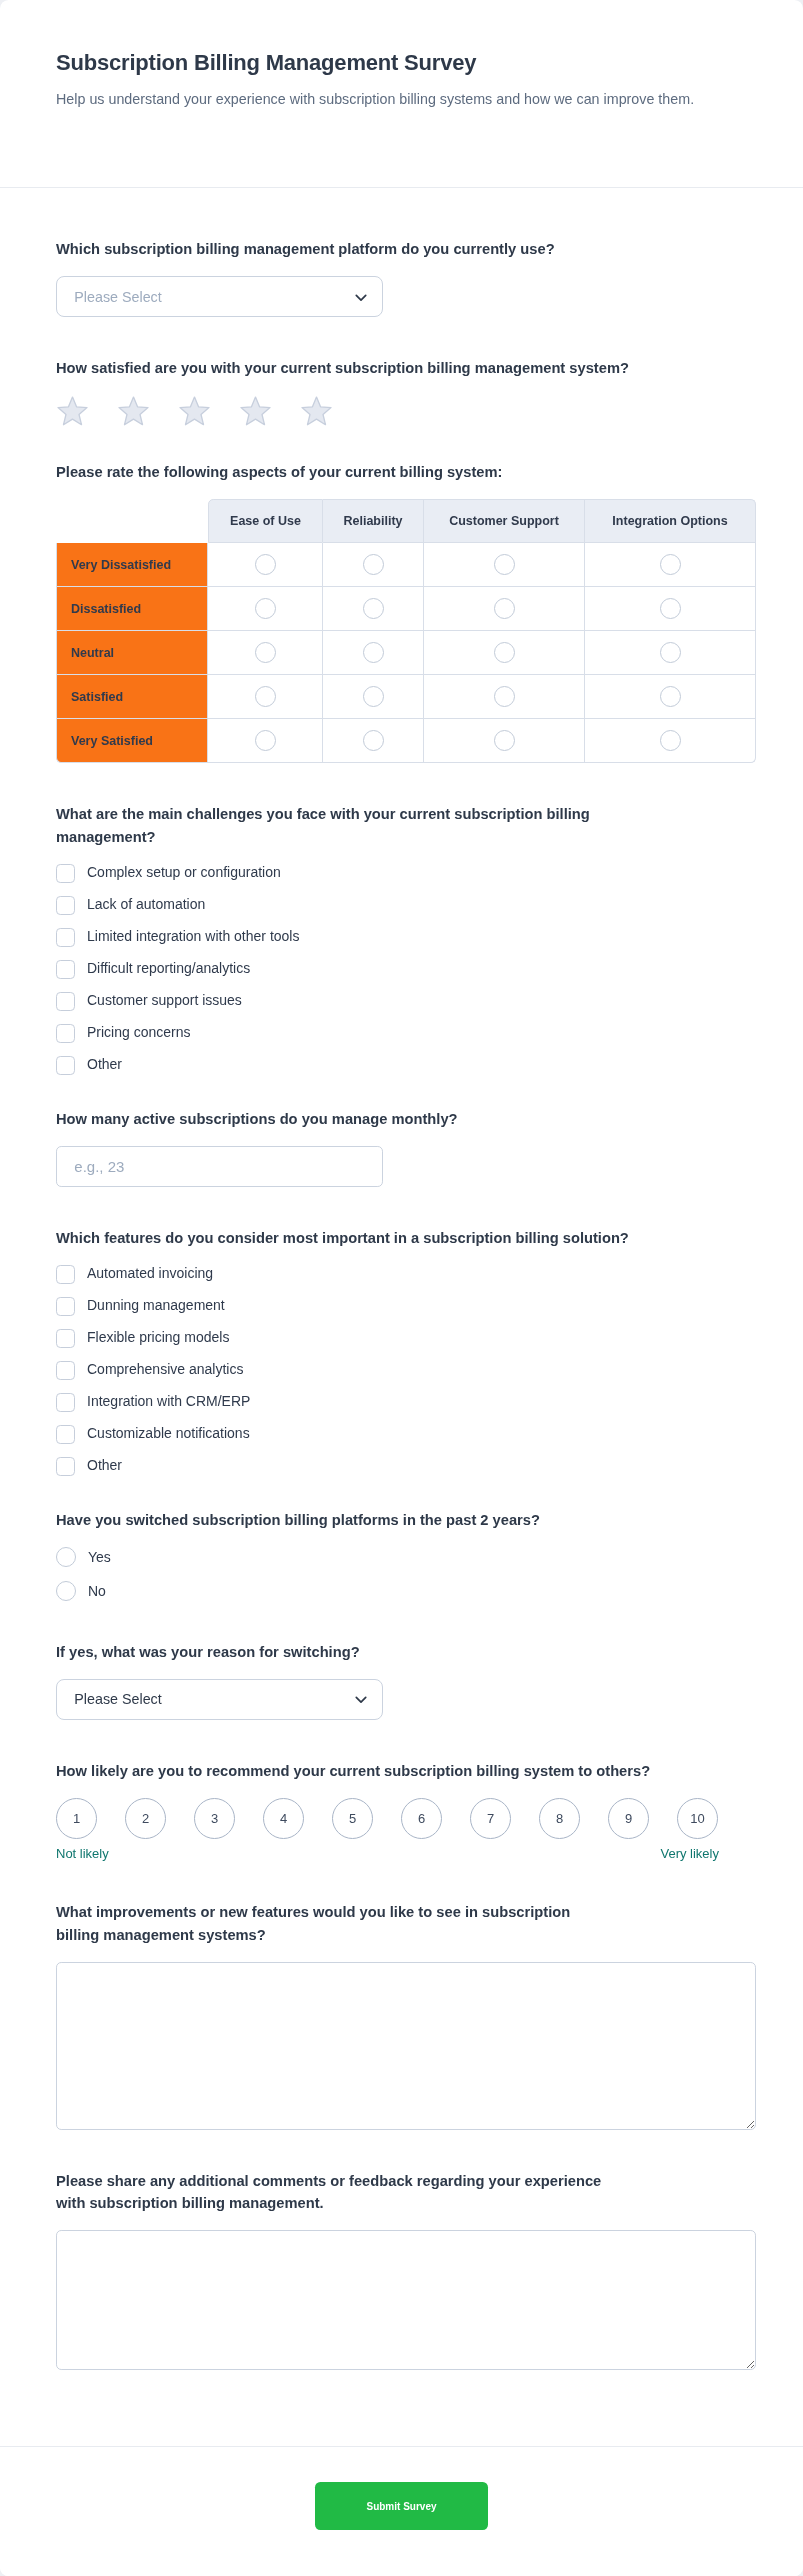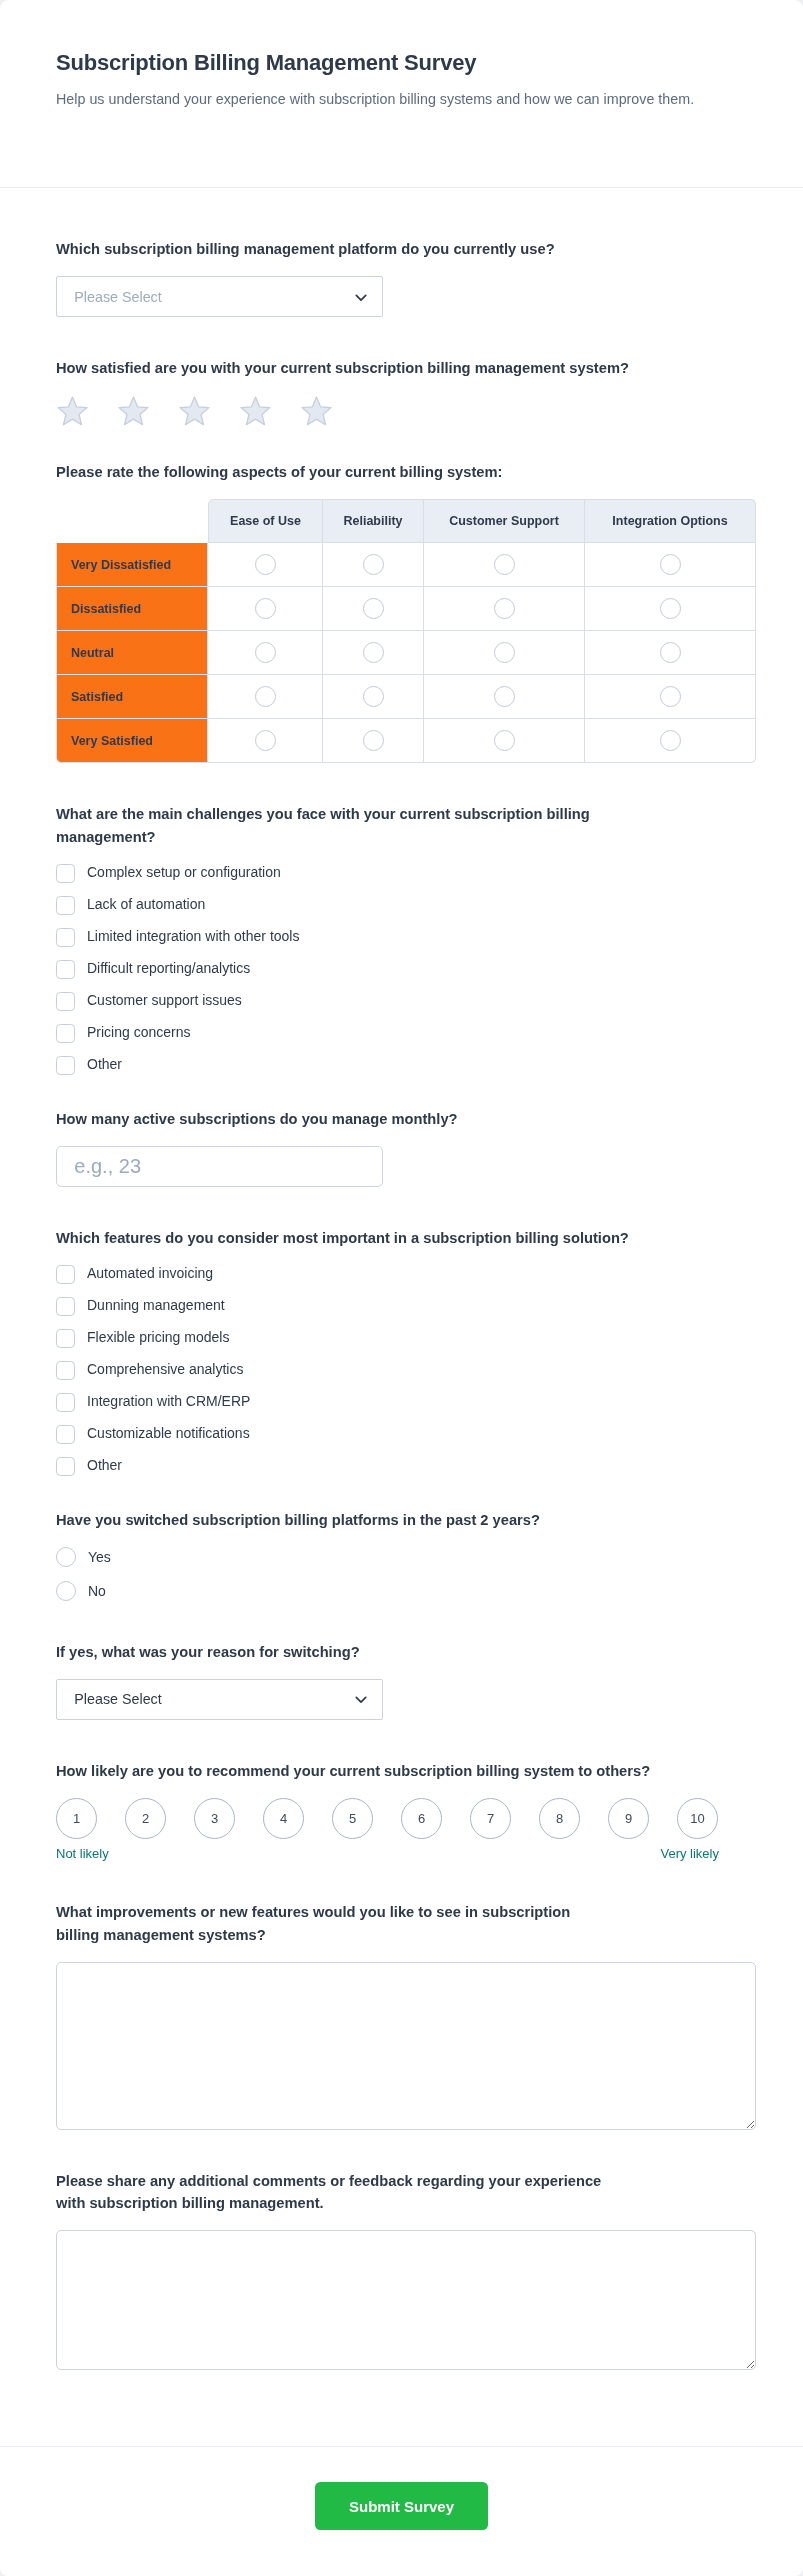--- a/index.html
+++ b/index.html
@@ -14,29 +14,29 @@
   .title { font-size:22px; font-weight:700; color:#2e3949; letter-spacing:-0.2px; }
   .subtitle { margin-top:10.4px; font-size:14.3px; line-height:26px; color:#5d6b7f; max-width:682px; }
   
   .main { padding:50px 48px 0 56px; }
   .qblock { margin-bottom:40px; }
   .qlabel { font-size:14.7px; font-weight:600; color:#2e3949; line-height:22.5px; margin-bottom:15.5px; max-width:691px; }
   .qlabel.narrow { max-width:553px; }
   .qlabel.narrow2 { max-width:570px; }
   
   .select-box {
-    width:327px; height:41px; border:0.9px solid #cbd3df; border-radius:2px;
+    width:327px; height:41px; border:0.9px solid #cbd3df; border-radius:8px;
     display:flex; align-items:center; justify-content:space-between;
     padding:0 15.5px 0 17.3px; background:#fff; cursor:pointer;
   }
   .select-text { font-size:14.3px; color:#9dabbe; }
   .select-text.dark { color:#2e3949; }
   .text-input {
     width:327px; height:41px; border:0.9px solid #cbd3df; border-radius:5.2px;
-    padding:0 17.3px; font-size:20px; color:#2e3949; outline:none;
+    padding:0 17.3px; font-size:15px; color:#2e3949; outline:none;
     font-family:"Liberation Sans","DejaVu Sans",sans-serif;
   }
   .text-input::placeholder { color:#9dabbe; }
   
   .stars { display:flex; gap:28px; margin-top:1.7px; }
   .star { width:33px; height:33px; cursor:pointer; }
   
   table.matrix { border-collapse:separate; border-spacing:0; width:700px; table-layout:fixed; }
   table.matrix th, table.matrix td {
     border-right:0.9px solid #d8dee8; border-bottom:0.9px solid #d8dee8;
@@ -82,21 +82,21 @@
   }
   .ta-1 { height:168px; }
   .ta-2 { height:140px; }
   
   .footer {
     position:absolute; left:0; right:0; bottom:0; height:130px;
     border-top:0.9px solid #e8ebf0; background:#fff; text-align:center;
   }
   .submit-btn {
     margin-top:35px; width:173px; height:48px; border:none; border-radius:5.2px;
-    background:#21ba45; color:#ffffff; font-size:15px; font-weight:600;
+    background:#21ba45; color:#ffffff; font-size:10px; font-weight:600;
     font-family:"Liberation Sans","DejaVu Sans",sans-serif; cursor:pointer;
   }
   .mb-38 { margin-bottom:33px; }
 </style>
 </head>
 <body>
 
 <div class="page">
 
   <div class="header">

